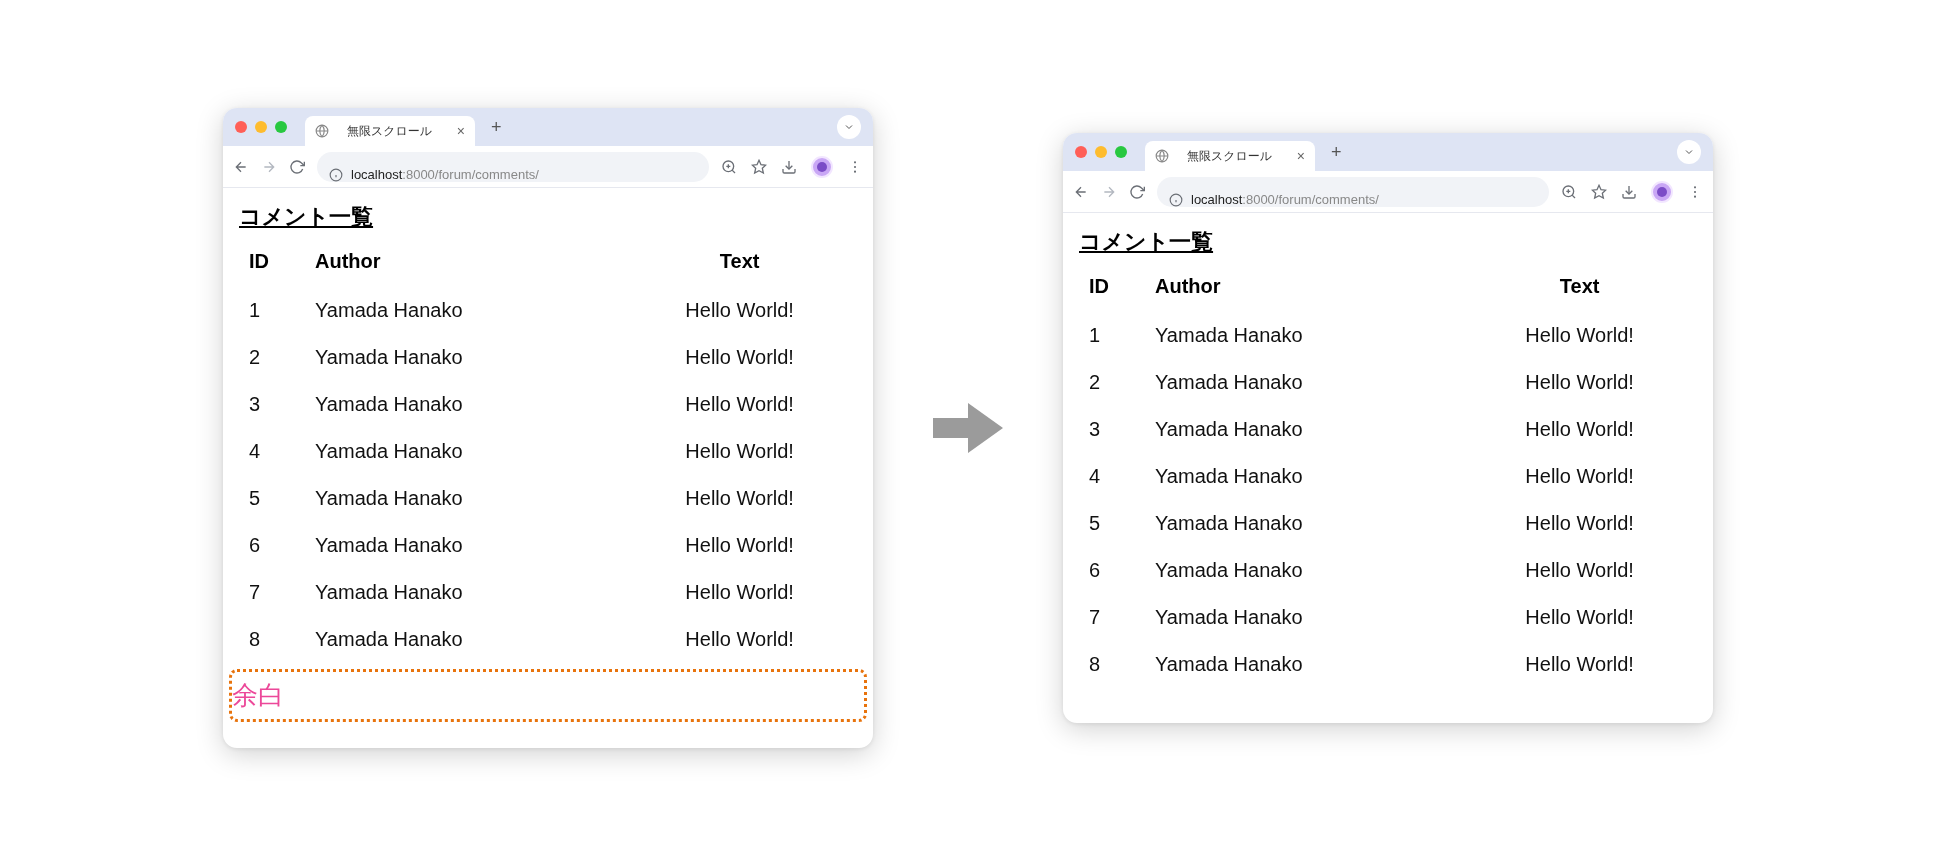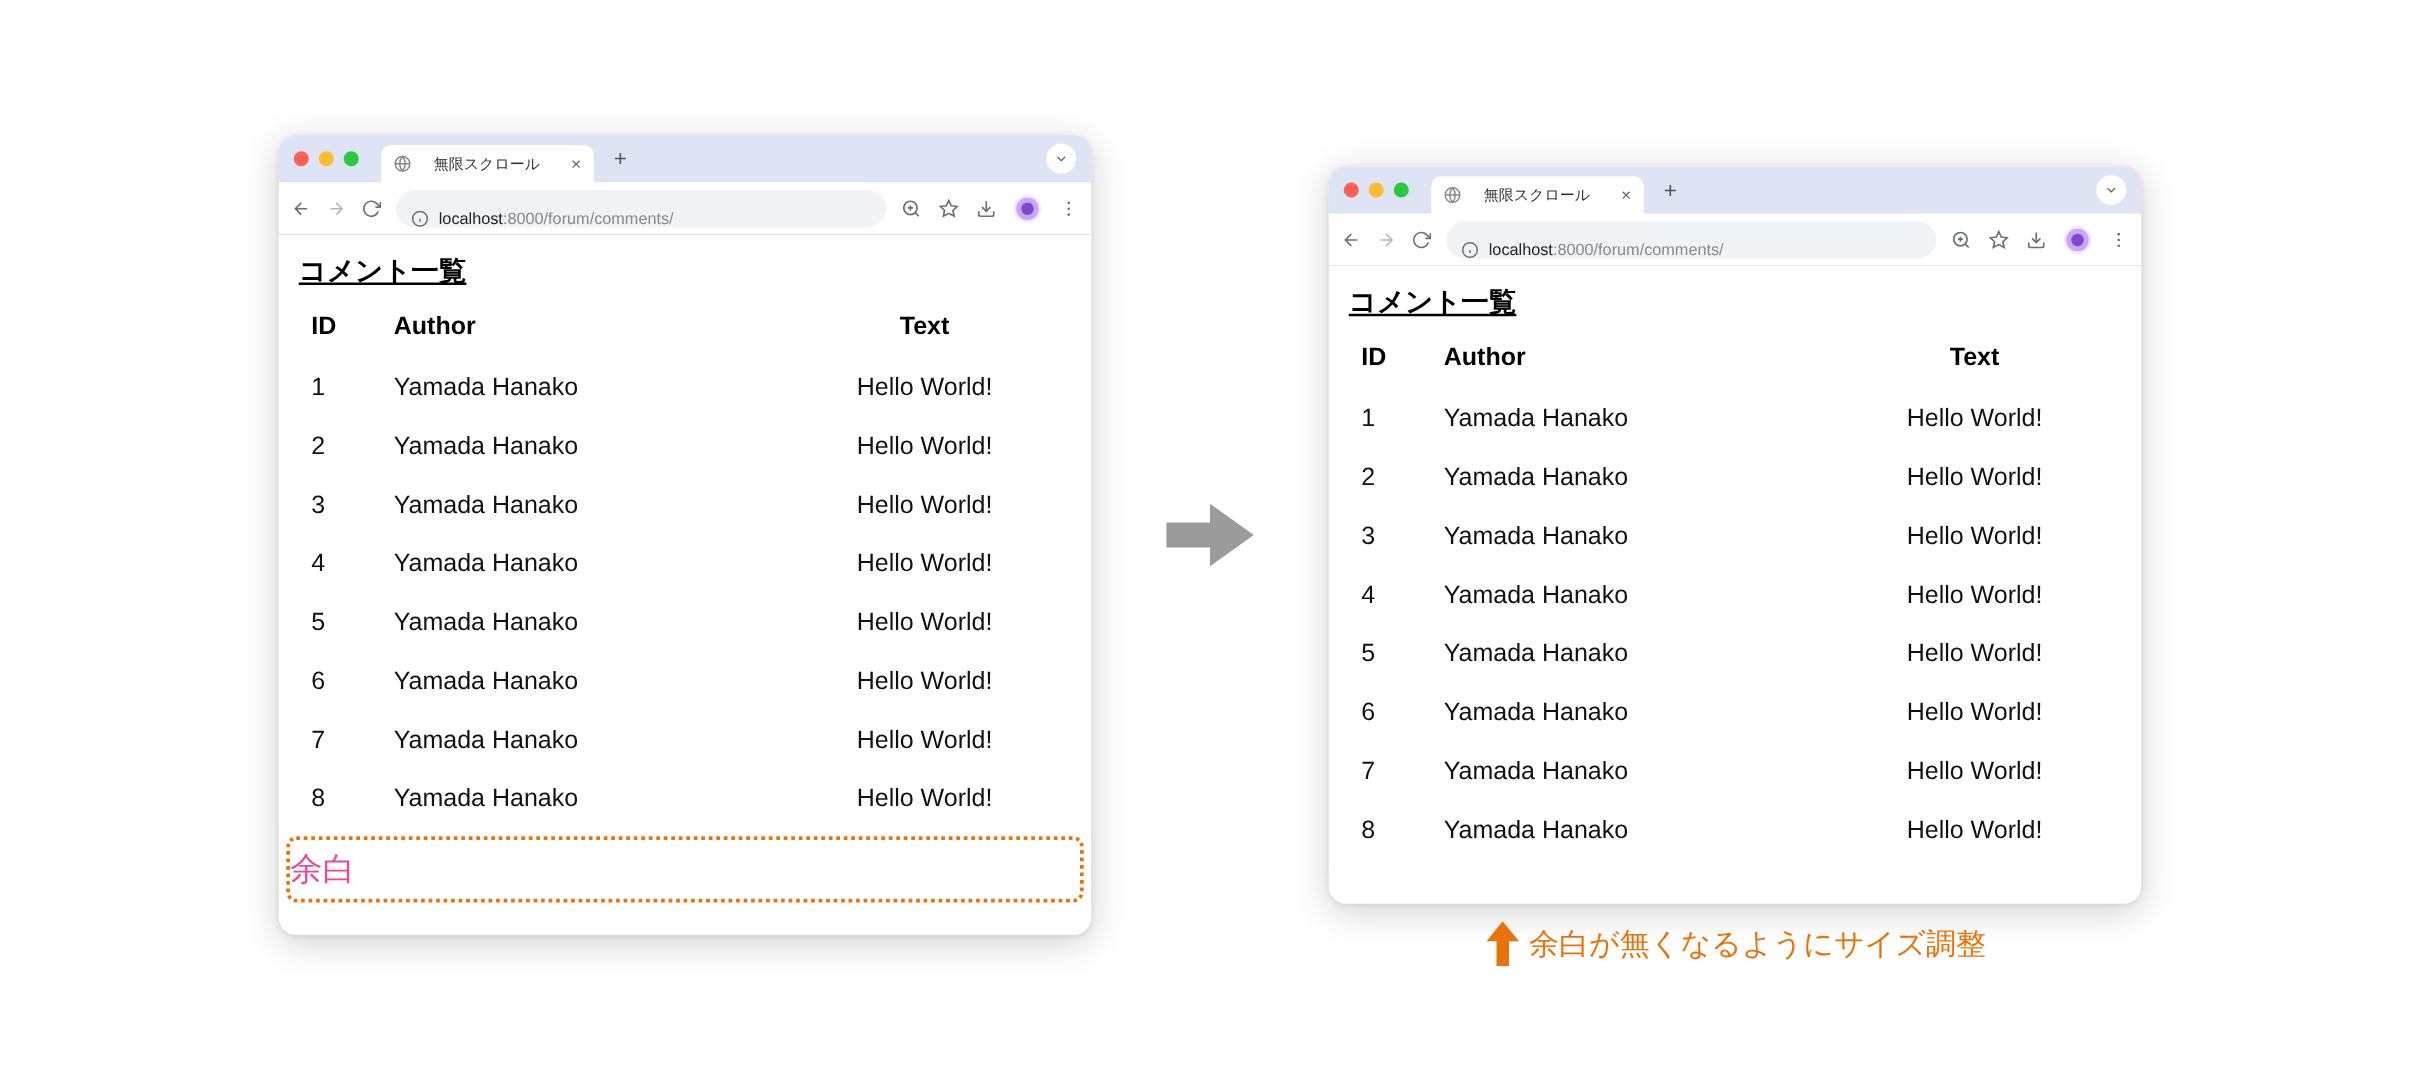--- a/index.html
+++ b/index.html
@@ -403,21 +403,13 @@
             </tr>
             <tr>
               <td>8</td>
               <td>Yamada Hanako</td>
               <td>Hello World!</td>
             </tr>
           </tbody>
       </table>
     </div>
   </div>
-  <div class="annotation">
-    <span>
-      <svg width="30" height="36" viewBox="0 0 30 36" fill="currentColor">
-          <path d="M15 0 L28 16 L20 16 L20 36 L10 36 L10 16 L2 16 Z"></path>
-        </svg>
-    </span>
-    <span>余白が無くなるようにサイズ調整</span>
-  </div>
 </div>
 
 </body></html>

